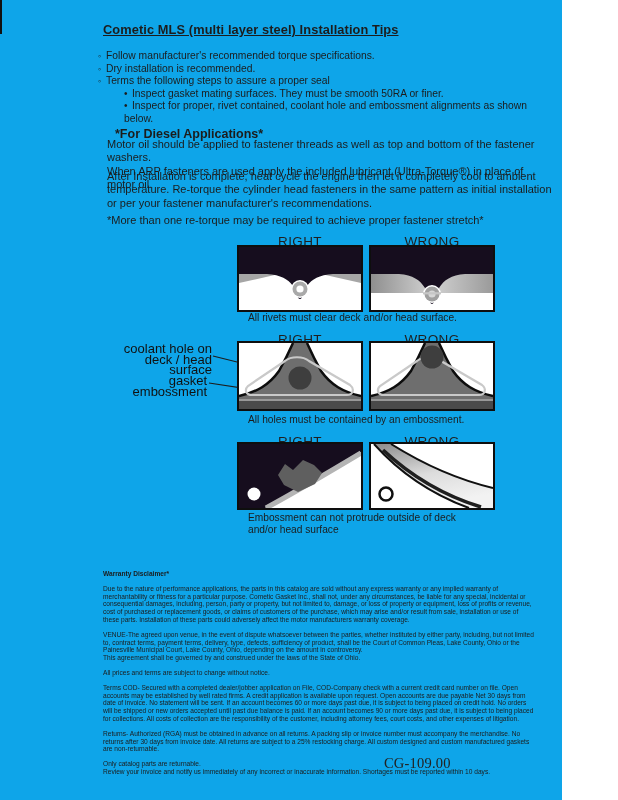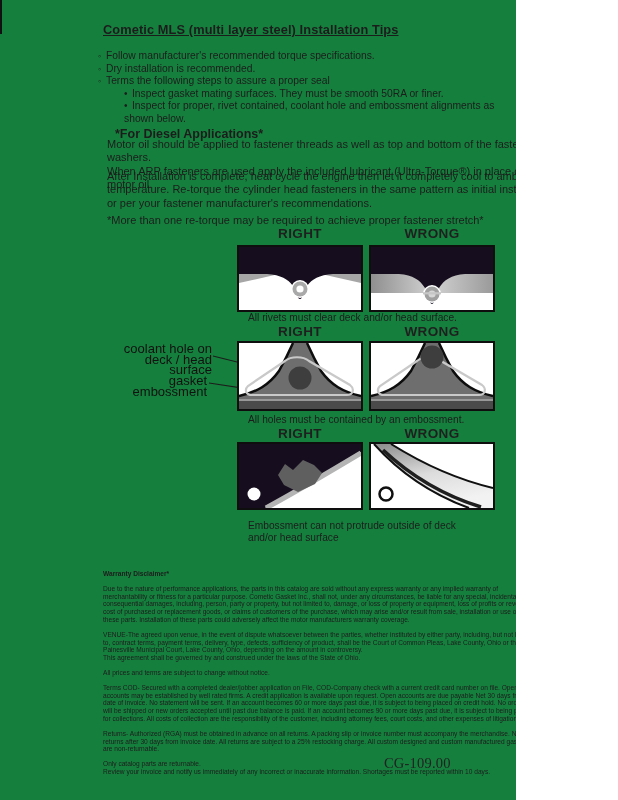--- a/index.html
+++ b/index.html
@@ -1,47 +1,47 @@
 <!DOCTYPE html>
 <html><head>
 <meta charset="utf-8">
 <style>
   html,body{margin:0;padding:0;background:#fff;}
-  .page{position:relative;width:516px;height:800px;background:#15803d;
+  .page{position:relative;width:562px;height:800px;background:#0ea5e9;
         font-family:"Liberation Sans",sans-serif;color:#1c1c1c;overflow:hidden;}
   .edge-mark{position:absolute;left:0;top:0;width:2px;height:34px;background:#111;}
 
   .title{position:absolute;left:103px;top:22px;margin:0;font-size:12.8px;font-weight:bold;
          text-decoration:underline;letter-spacing:0.1px;}
 
   .tips{position:absolute;left:90px;top:42px;margin:8px;padding:0;list-style:none;
         font-size:10.3px;line-height:12.5px;}
   .tip::before{content:"\25E6";display:inline-block;width:8px;font-size:9px;}
   .tip.sub{padding-left:26px;}
   .tip.sub::before{content:"\2022";display:inline-block;width:8px;font-size:10px;}
 
   .diesel-heading{position:absolute;left:103px;top:115px;margin:12px;font-size:12.5px;font-weight:bold;}
   .para{position:absolute;left:103px;width:445px;margin:4px;font-size:11px;line-height:13.3px;
         white-space:pre-line;}
   .para1{top:134px;}
   .para2{top:166px;}
   .note{top:210px;}
 
-  .dlabel{position:absolute;width:126px;text-align:center;font-size:13.5px;font-weight:700;
-          letter-spacing:0.4px;color:#1f1f1f;}
+  .dlabel{position:absolute;width:126px;text-align:center;font-size:13.5px;font-weight:400;
+          letter-spacing:0.4px;color:#1f1f1f;margin-top:8px;}
   .lbl-c1{left:237px;} .lbl-c2{left:369px;}
   .lbl-r1{top:226px;} .lbl-r2{top:324px;} .lbl-r3{top:426px;}
 
   .dbox{position:absolute;display:block;border:2px solid #0e0e0e;background:#fff;}
   .box-r1l{left:237px;top:245px;} .box-r1r{left:369px;top:245px;}
   .box-r2l{left:237px;top:341px;} .box-r2r{left:369px;top:341px;}
   .box-r3l{left:237px;top:442px;} .box-r3r{left:369px;top:442px;}
 
   .dcaption{position:absolute;left:248px;font-size:10.2px;line-height:12.3px;white-space:pre-line;}
-  .cap-1{top:312px;} .cap-2{top:414px;} .cap-3{top:512px;margin-top:8px;}
+  .cap-1{top:312px;} .cap-2{top:414px;} .cap-3{top:512px;}
 
   .ann{position:absolute;text-align:right;font-size:13px;line-height:10.6px;color:#111;
        white-space:pre-line;}
   .ann-coolant{left:100px;top:344px;width:112px;}
   .ann-emboss{left:95px;top:376px;width:112px;}
   .pointer-svg{position:absolute;left:205px;top:350px;}
 
   .warranty{position:absolute;left:103px;top:570px;width:432px;font-size:6.6px;line-height:7.8px;}
   .w-head{font-weight:bold;margin:0 0 7px 0;}
   .w-para{margin:0 0 7px 0;white-space:pre-line;}

